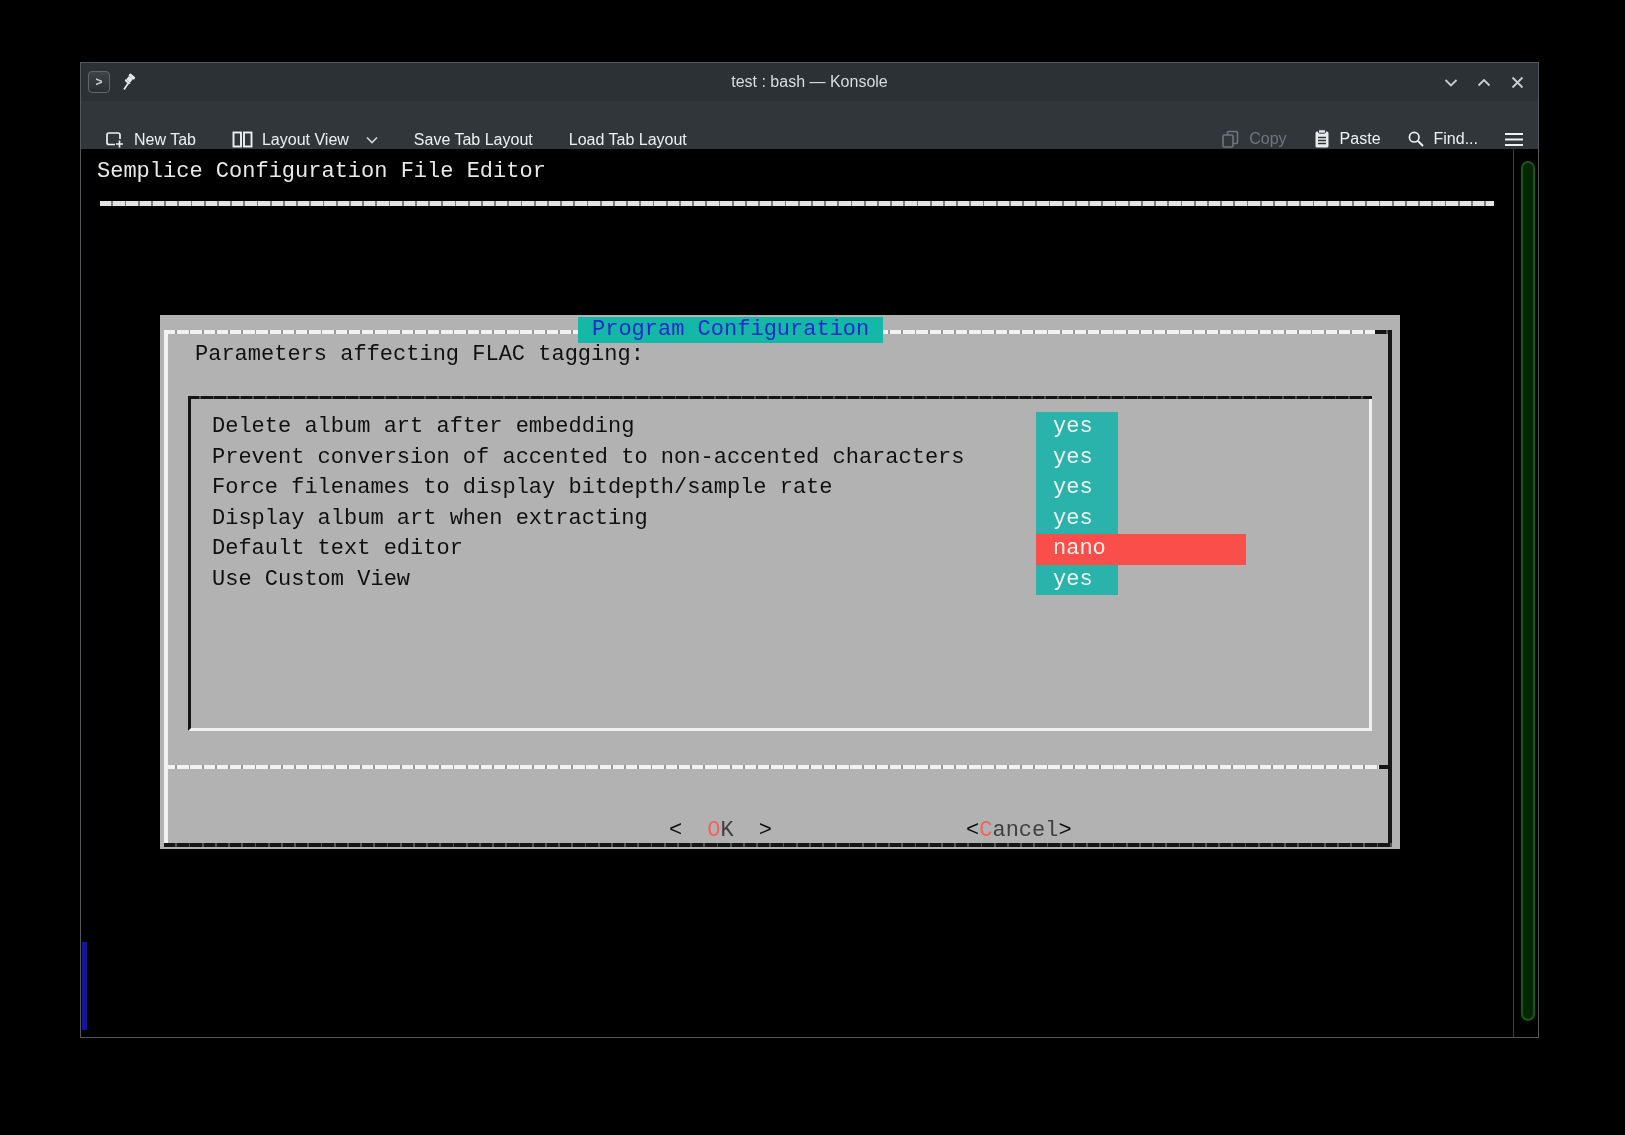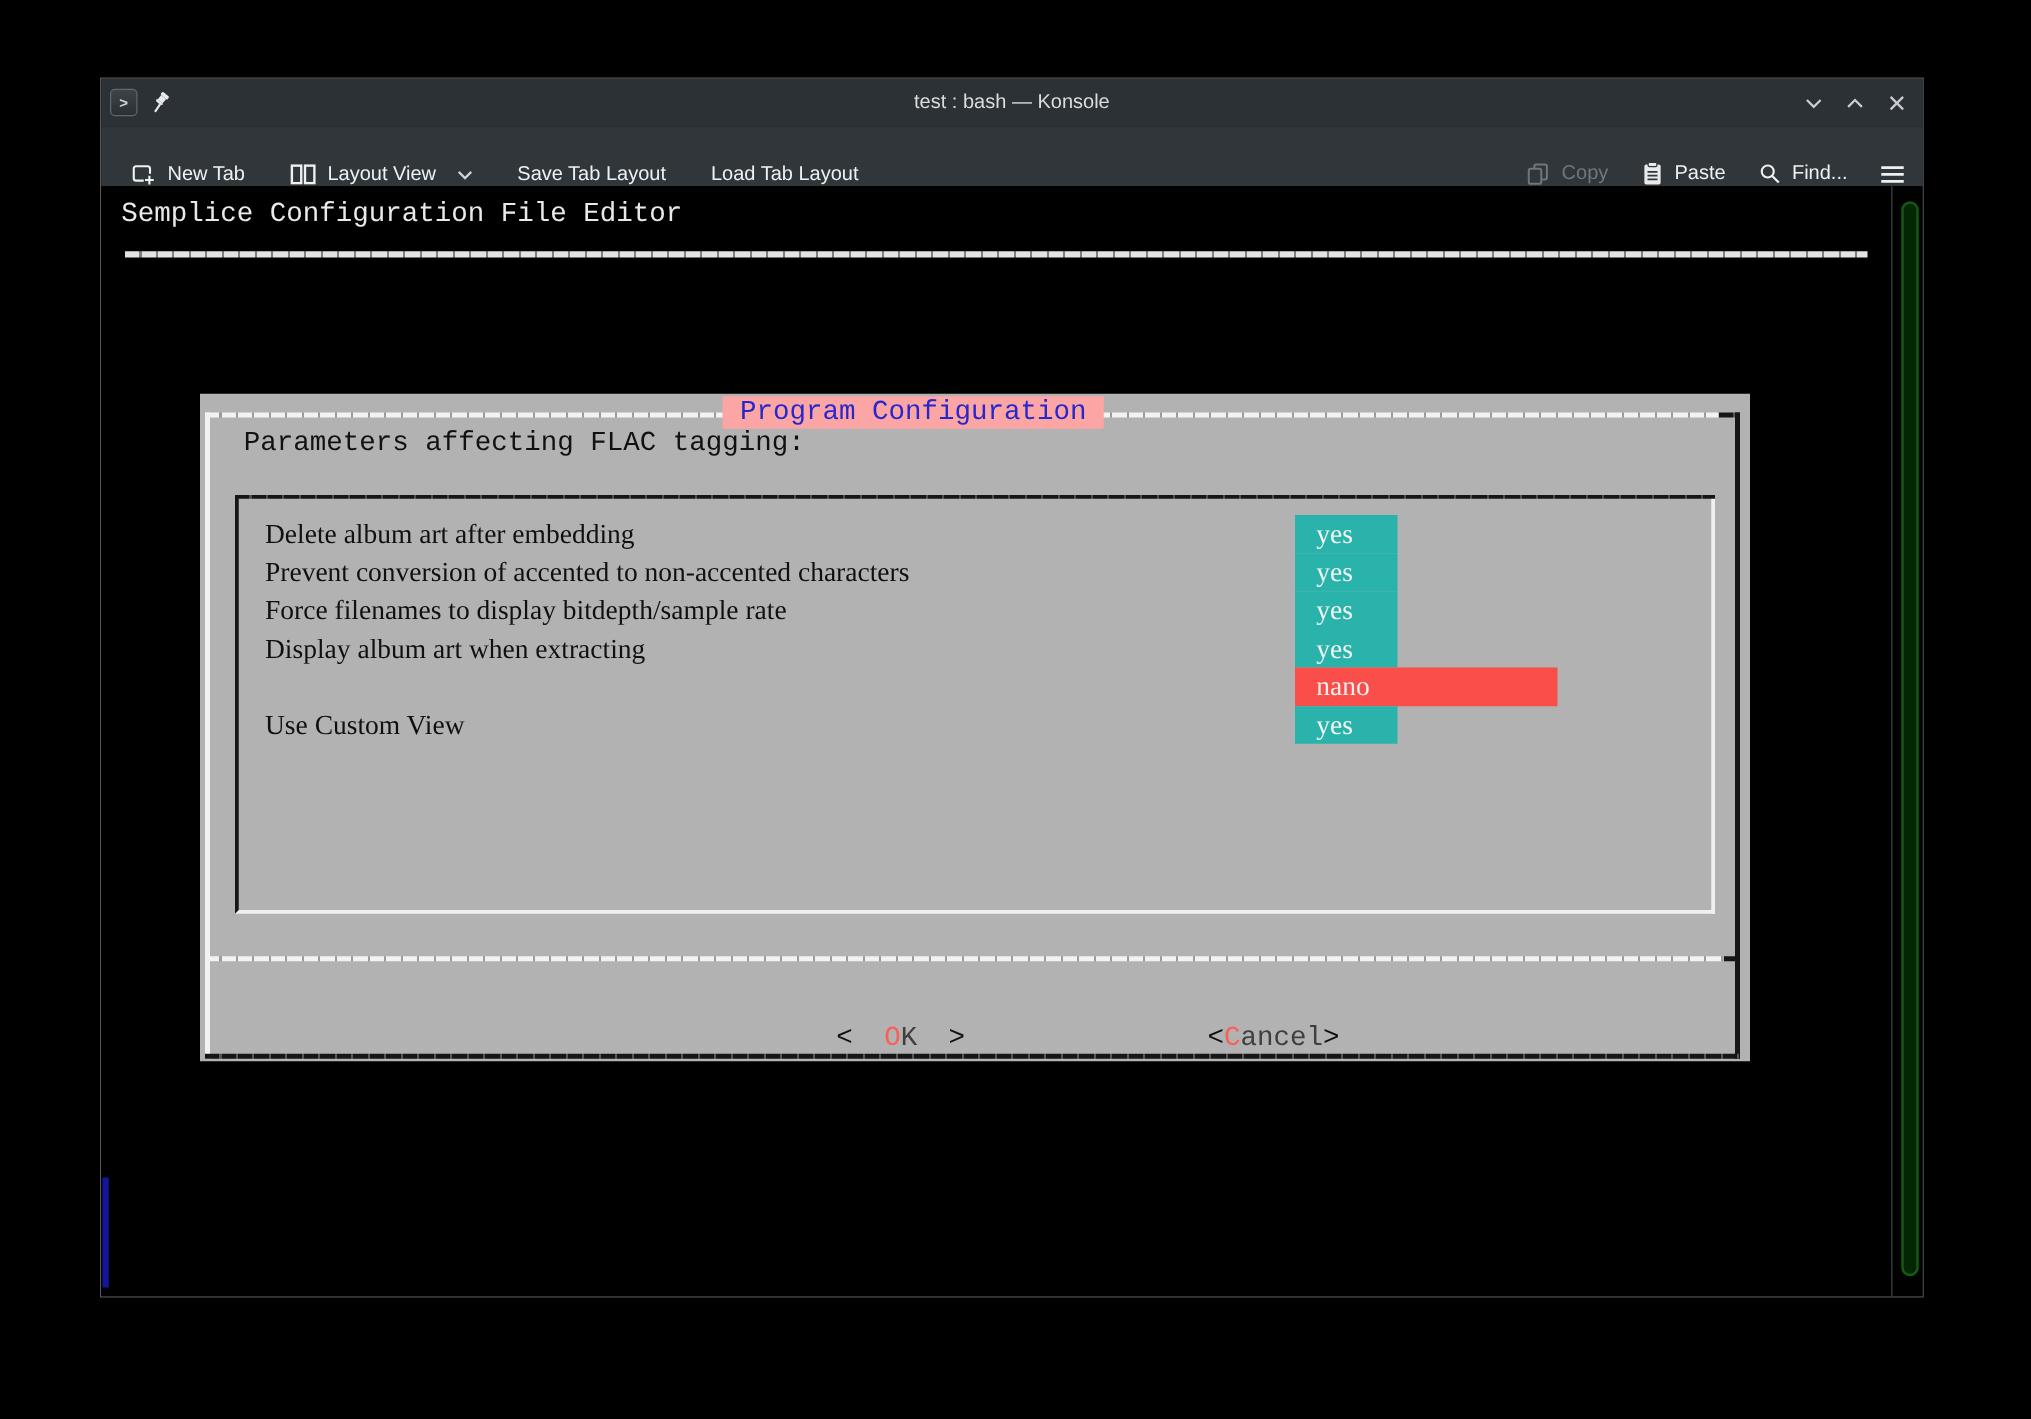--- a/index.html
+++ b/index.html
@@ -57,27 +57,27 @@
   .dialog { position:absolute; left:79px; top:166px; width:1240px; height:534px; background:#b2b2b2;
             color:#111; }
   .hline-light { position:absolute; height:4px;
     background:repeating-linear-gradient(90deg,#f2f2f2 0px,#f2f2f2 11.4px,#9b9b9b 11.4px,#9b9b9b 13.2px); }
   .hline-dark { position:absolute; height:4px;
     background:repeating-linear-gradient(90deg,#161616 0px,#161616 11.4px,#555 11.4px,#555 13.2px); }
   .vline-light { position:absolute; width:4px; background:#f2f2f2; }
   .vline-dark  { position:absolute; width:4px; background:#161616; }
 
   .dlg-title { position:absolute; left:418px; top:2px; height:26px; line-height:26px;
-               padding:0 14px; background:#fca5a5; color:#2727cd; white-space:pre; }
+               padding:0 14px; background:#14b8a6; color:#2727cd; white-space:pre; }
   .dlg-subtitle { position:absolute; left:35px; top:25px; line-height:30px; white-space:pre; }
 
   .listbox { position:absolute; left:28px; top:81px; width:1184px; height:335px;
              border-top:3px solid #161616; border-left:3px solid #161616;
              border-bottom:3px solid #f0f0f0; border-right:3px solid #f0f0f0;
-             border-top-color:transparent;font-family:Liberation Serif, serif;  }
+             border-top-color:transparent;  }
   .listbox-topline { position:absolute; left:28px; top:81px; width:1184px; height:3px;
     background:repeating-linear-gradient(90deg,#161616 0px,#161616 11.4px,#4d4d4d 11.4px,#4d4d4d 13.2px); }
   .opt-rows { position:absolute; left:0; top:13px; right:0; }
   .opt-row { position:relative; height:30.5px; line-height:30.5px; white-space:pre; }
   .opt-label { position:absolute; left:21px; top:0; color:#101010; }
   .opt-value { position:absolute; left:845px; top:0; height:30.5px; width:82px;
                background:#2ab3ab; color:#f2f4f4; padding-left:17px; }
   .opt-row.selected .opt-value { width:210px; background:#fa4e4a; color:#f6f1ee; }
 
   .dlg-sep-black { position:absolute; left:1219px; top:450px; width:13px; height:4px; background:#161616; }
@@ -247,20 +247,21 @@
             </div>
             <div class="opt-row">
               <span class="opt-label">Force filenames to display bitdepth/sample rate</span>
               <span class="opt-value">yes</span>
             </div>
             <div class="opt-row">
               <span class="opt-label">Display album art when extracting</span>
               <span class="opt-value">yes</span>
             </div>
             <div class="opt-row selected">
+              <span class="opt-label">Default text editor</span>
               <span class="opt-value">nano</span>
             </div>
             <div class="opt-row">
               <span class="opt-label">Use Custom View</span>
               <span class="opt-value">yes</span>
             </div>
           </div>
         </div>
         <div class="listbox-topline"></div>
 

